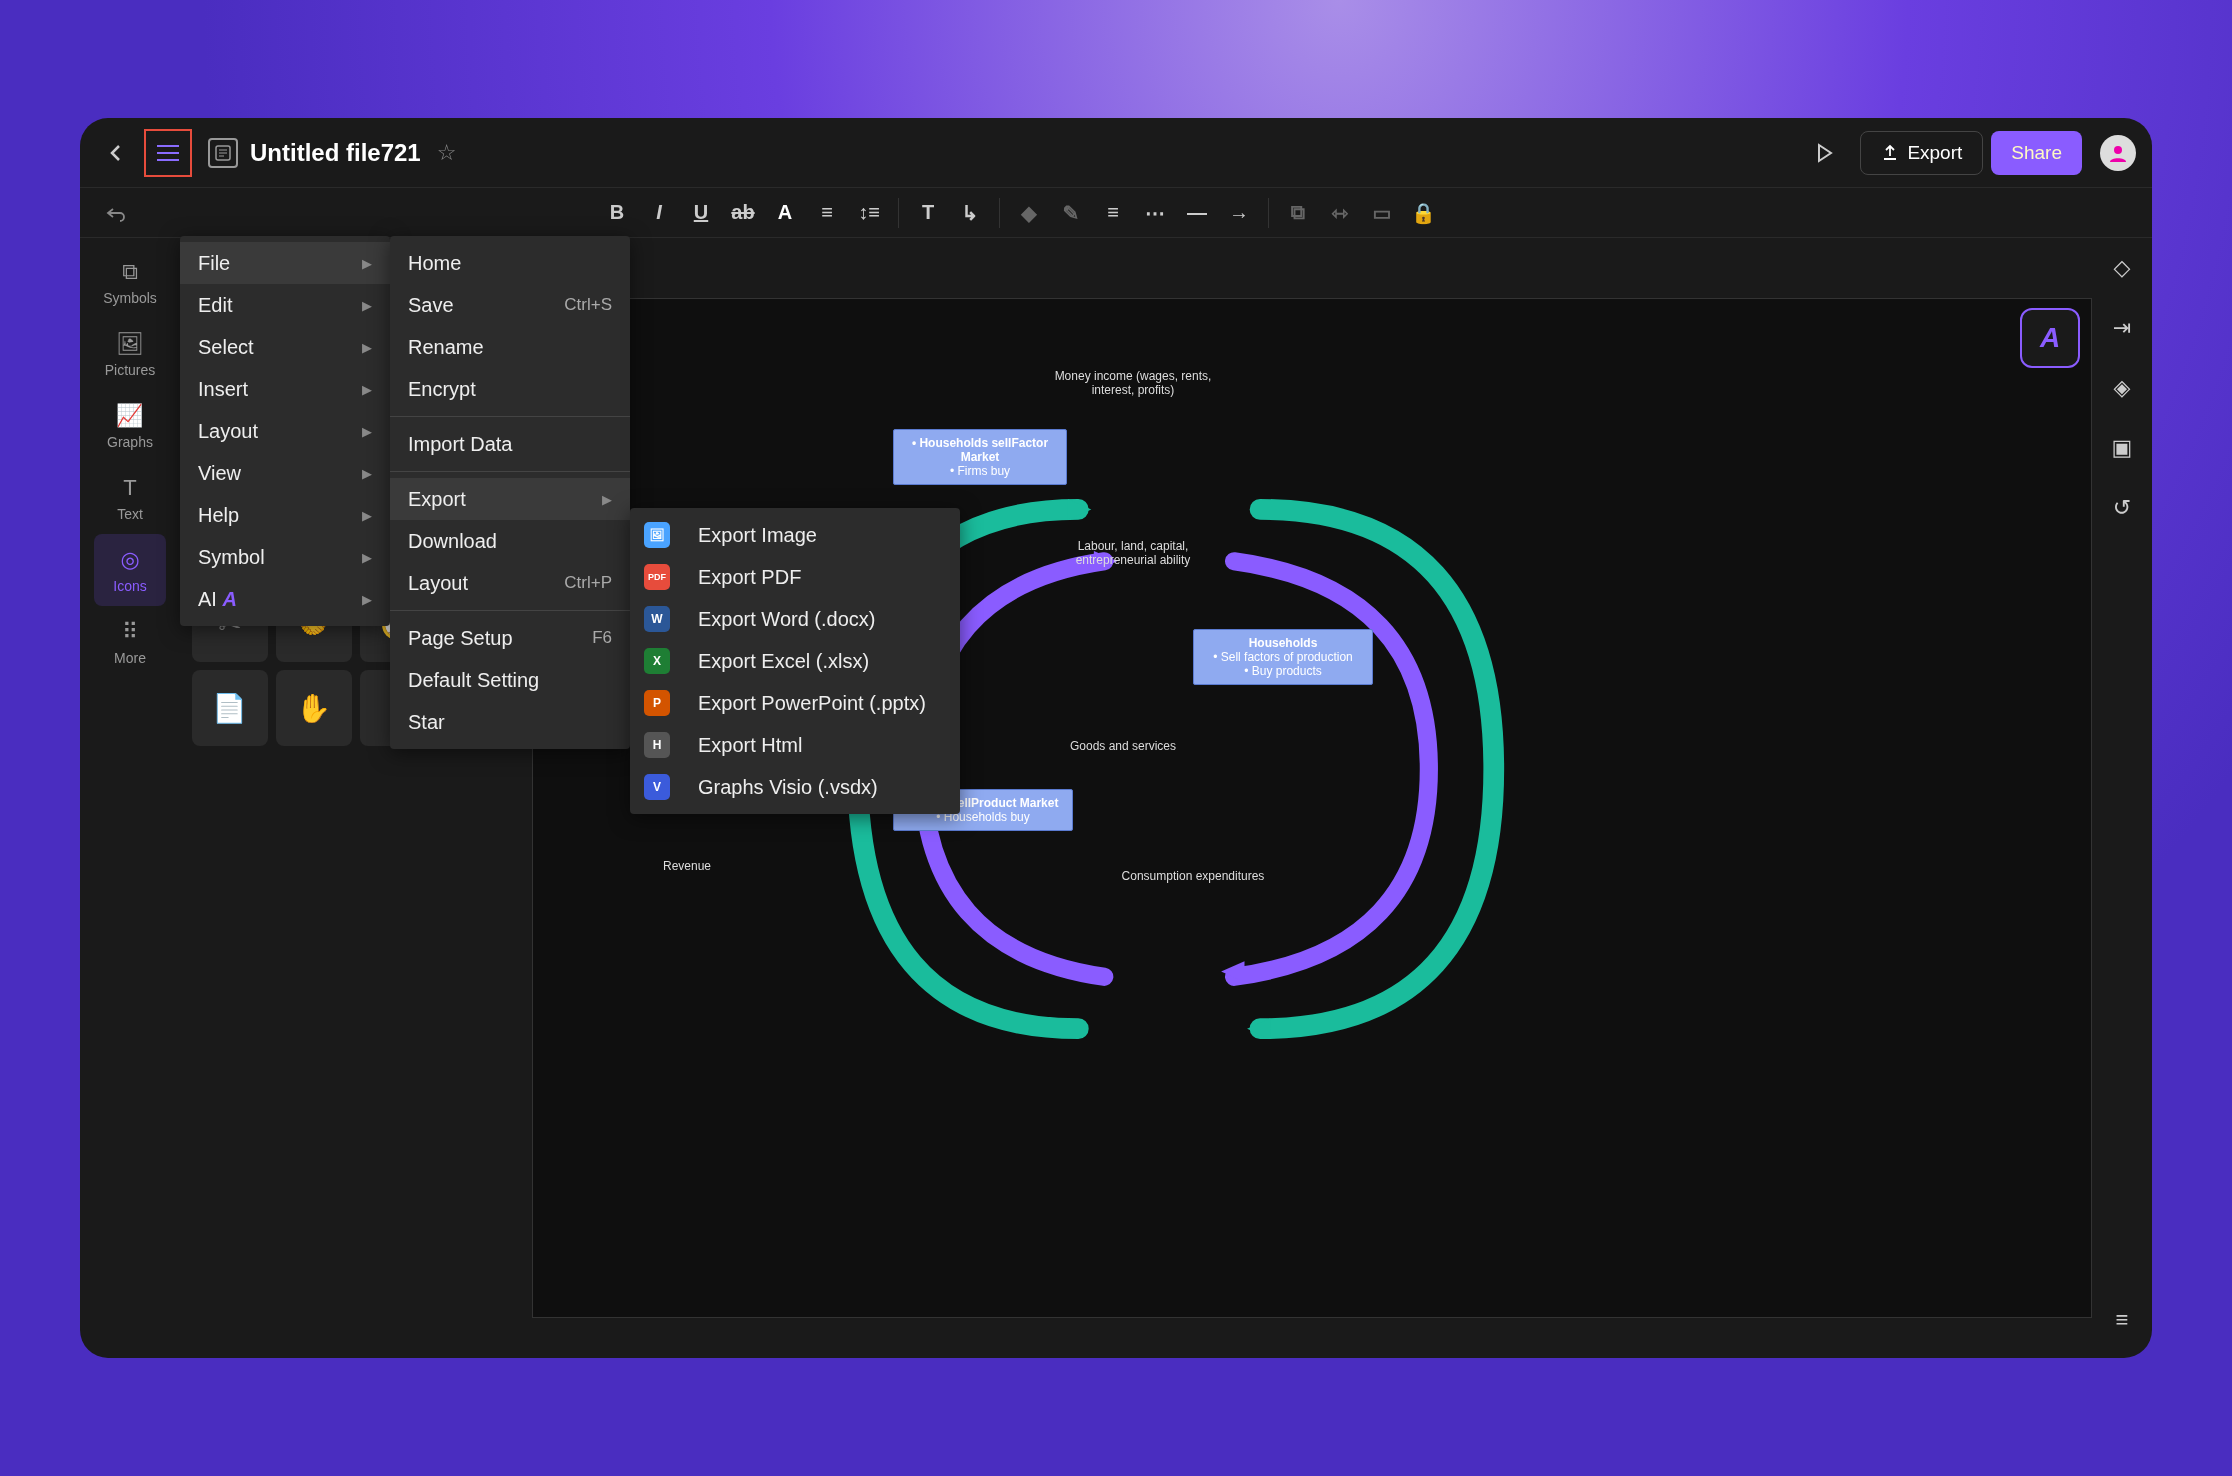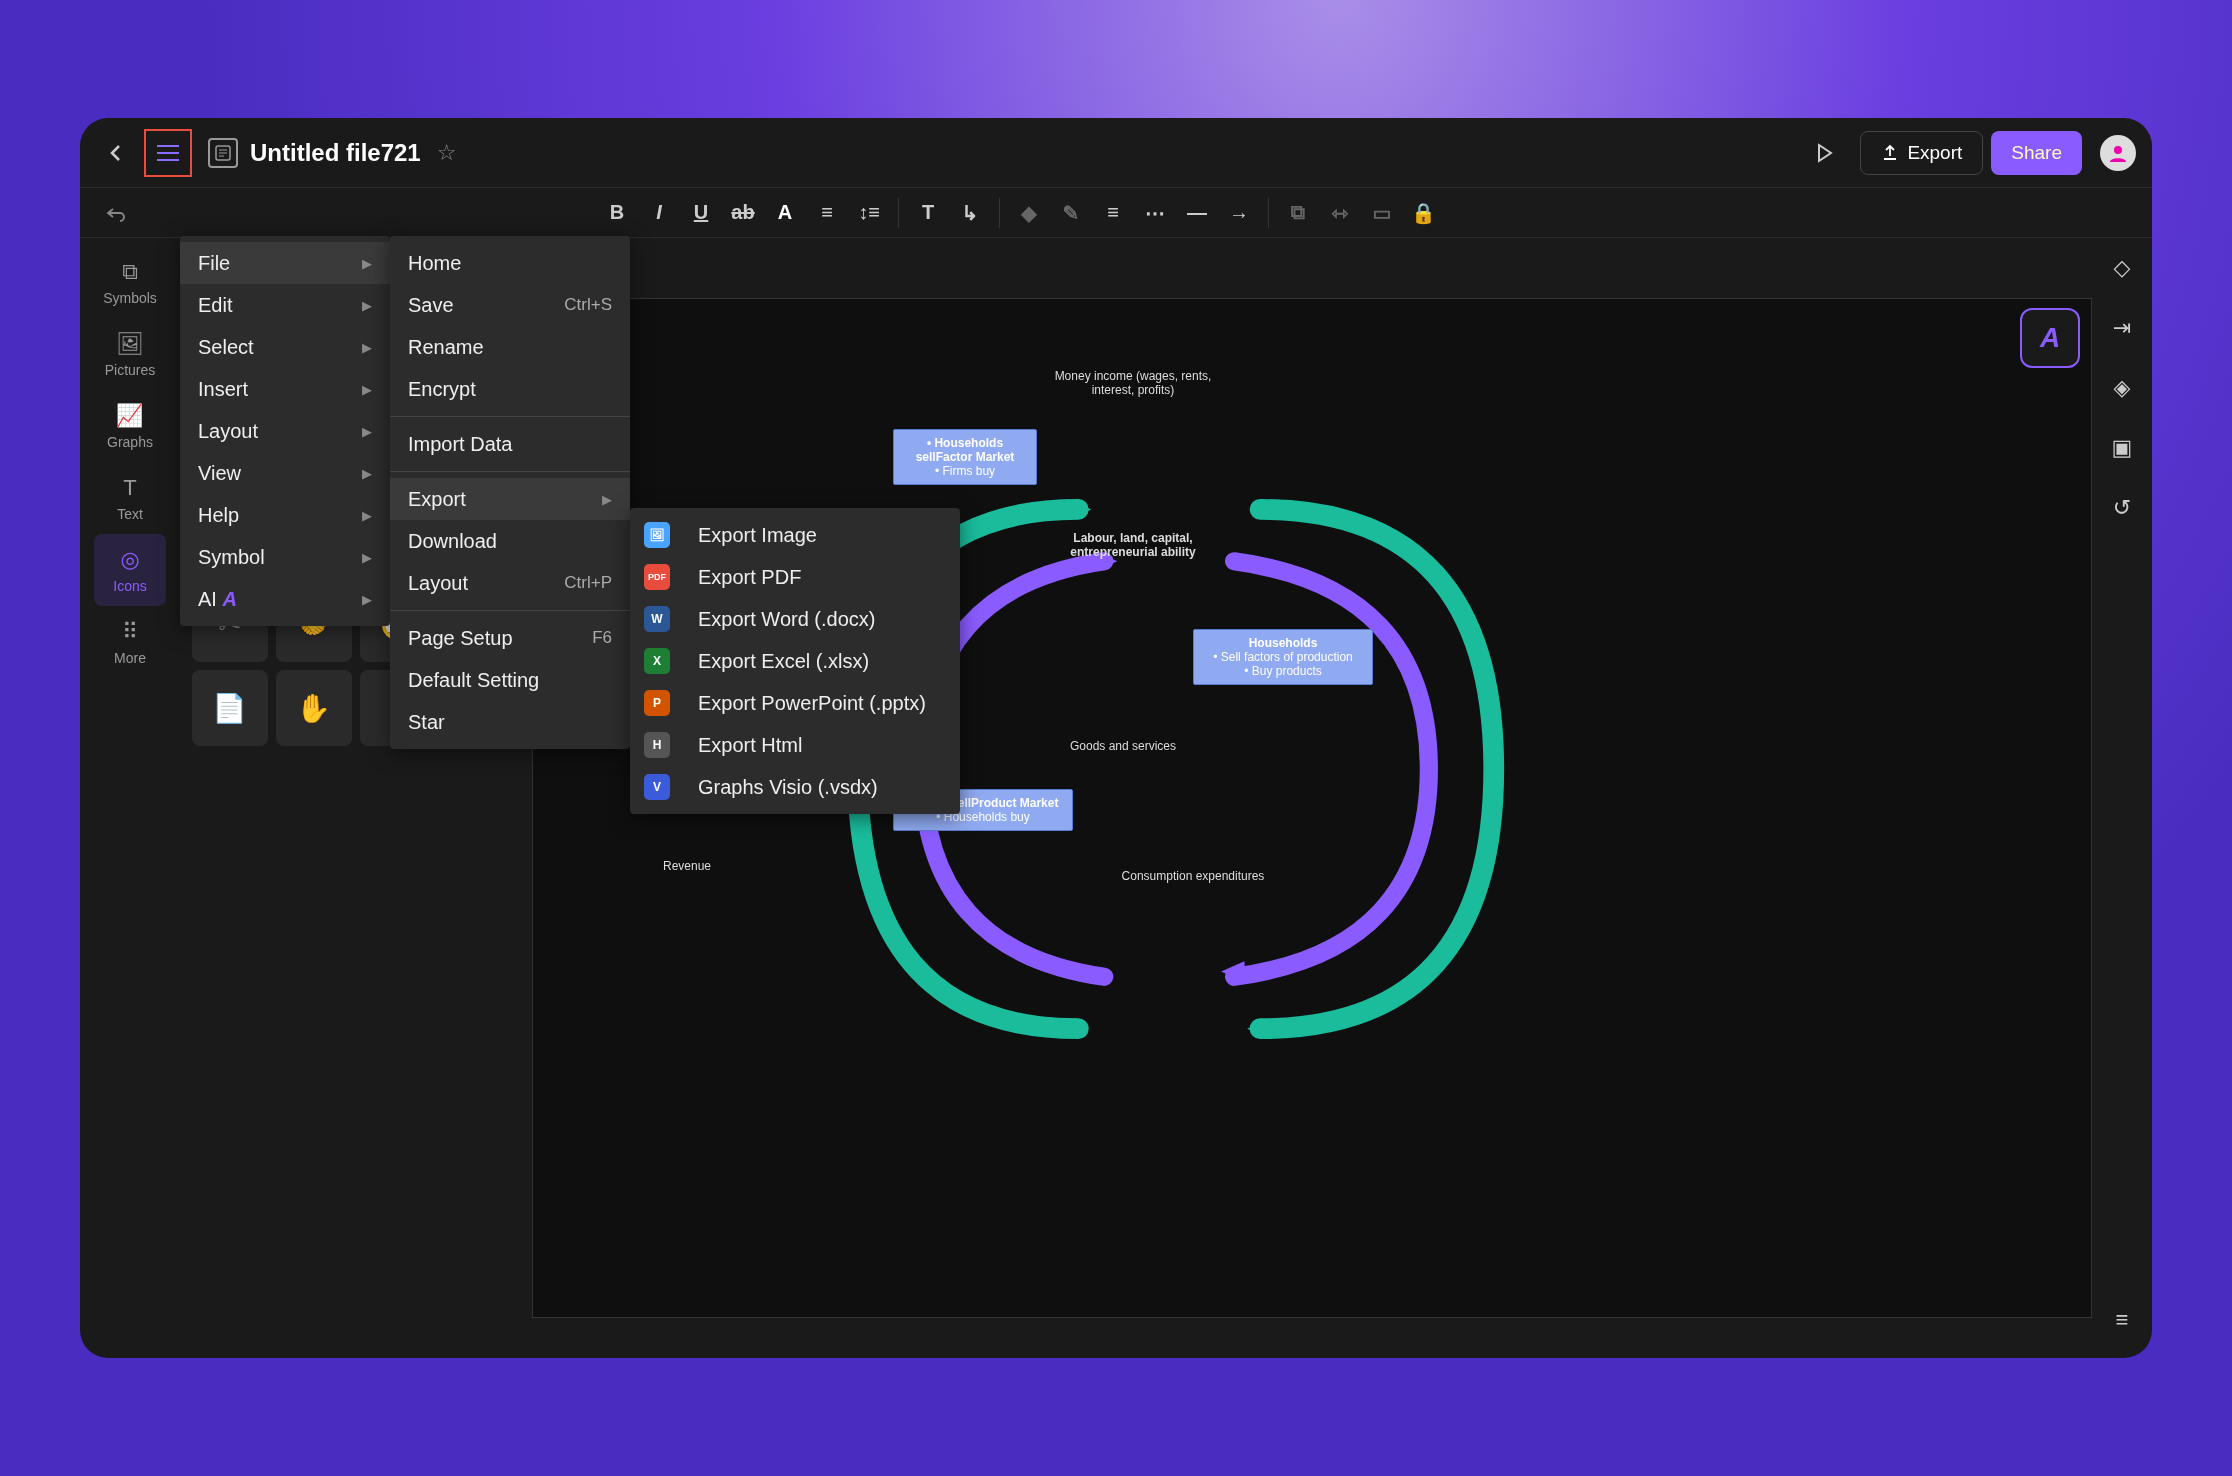--- a/index.html
+++ b/index.html
@@ -195,35 +195,35 @@
     <svg width="100%" height="100%" viewBox="0 0 1200 780" style="position:absolute">
       <path d="M 420 160 Q 250 160 250 360 Q 250 560 420 560" stroke="#1abc9c" stroke-width="16" fill="none" stroke-linecap="round"></path>
       <path d="M 560 160 Q 740 160 740 360 Q 740 560 560 560" stroke="#1abc9c" stroke-width="16" fill="none" stroke-linecap="round"></path>
       <path d="M 440 200 Q 300 220 300 360 Q 300 500 440 520" stroke="#8a5cff" stroke-width="14" fill="none" stroke-linecap="round"></path>
       <path d="M 540 200 Q 690 220 690 360 Q 690 500 540 520" stroke="#8a5cff" stroke-width="14" fill="none" stroke-linecap="round"></path>
       <polygon points="412,152 430,160 412,168" fill="#1abc9c"></polygon>
       <polygon points="568,552 550,560 568,568" fill="#1abc9c"></polygon>
       <polygon points="548,508 530,516 548,524" fill="#8a5cff"></polygon>
       <polygon points="432,192 450,200 432,208" fill="#8a5cff"></polygon>
     </svg>
-    <div class="diagram-box" style="left:360px; top:130px; width:144px;">
+    <div class="diagram-box" style="left:360px; top:130px; width:174px;">
       <div style="font-weight:600">• Households sellFactor Market</div>
       <div>• Firms buy</div>
     </div>
     <div class="diagram-box" style="left:660px; top:330px; width:180px;">
       <div style="font-weight:700">Households</div>
       <div>• Sell factors of production</div>
       <div>• Buy products</div>
     </div>
     <div class="diagram-box" style="left:360px; top:490px; width:180px;">
       <div style="font-weight:600">• Firms sellProduct Market</div>
       <div>• Households buy</div>
     </div>
     <div class="diagram-label" style="left:520px; top:70px; width:160px;">Money income (wages, rents, interest, profits)</div>
-    <div class="diagram-label" style="left:520px; top:232px; width:160px;font-weight:bold;">Labour, land, capital, entrepreneurial ability</div>
+    <div class="diagram-label" style="left:520px; top:240px; width:160px;">Labour, land, capital, entrepreneurial ability</div>
     <div class="diagram-label" style="left:530px; top:440px; width:120px;">Goods and services</div>
     <div class="diagram-label" style="left:560px; top:570px; width:200px;">Consumption expenditures</div>
     <div class="diagram-label" style="left:130px; top:560px;">Revenue</div>
     <div class="diagram-label" style="left:0px; top:230px;">oction</div>
   </div>
 
   <div class="logo-badge">A</div>
 
   <div class="right-sidebar">
     <div class="rs-item">◇</div>

